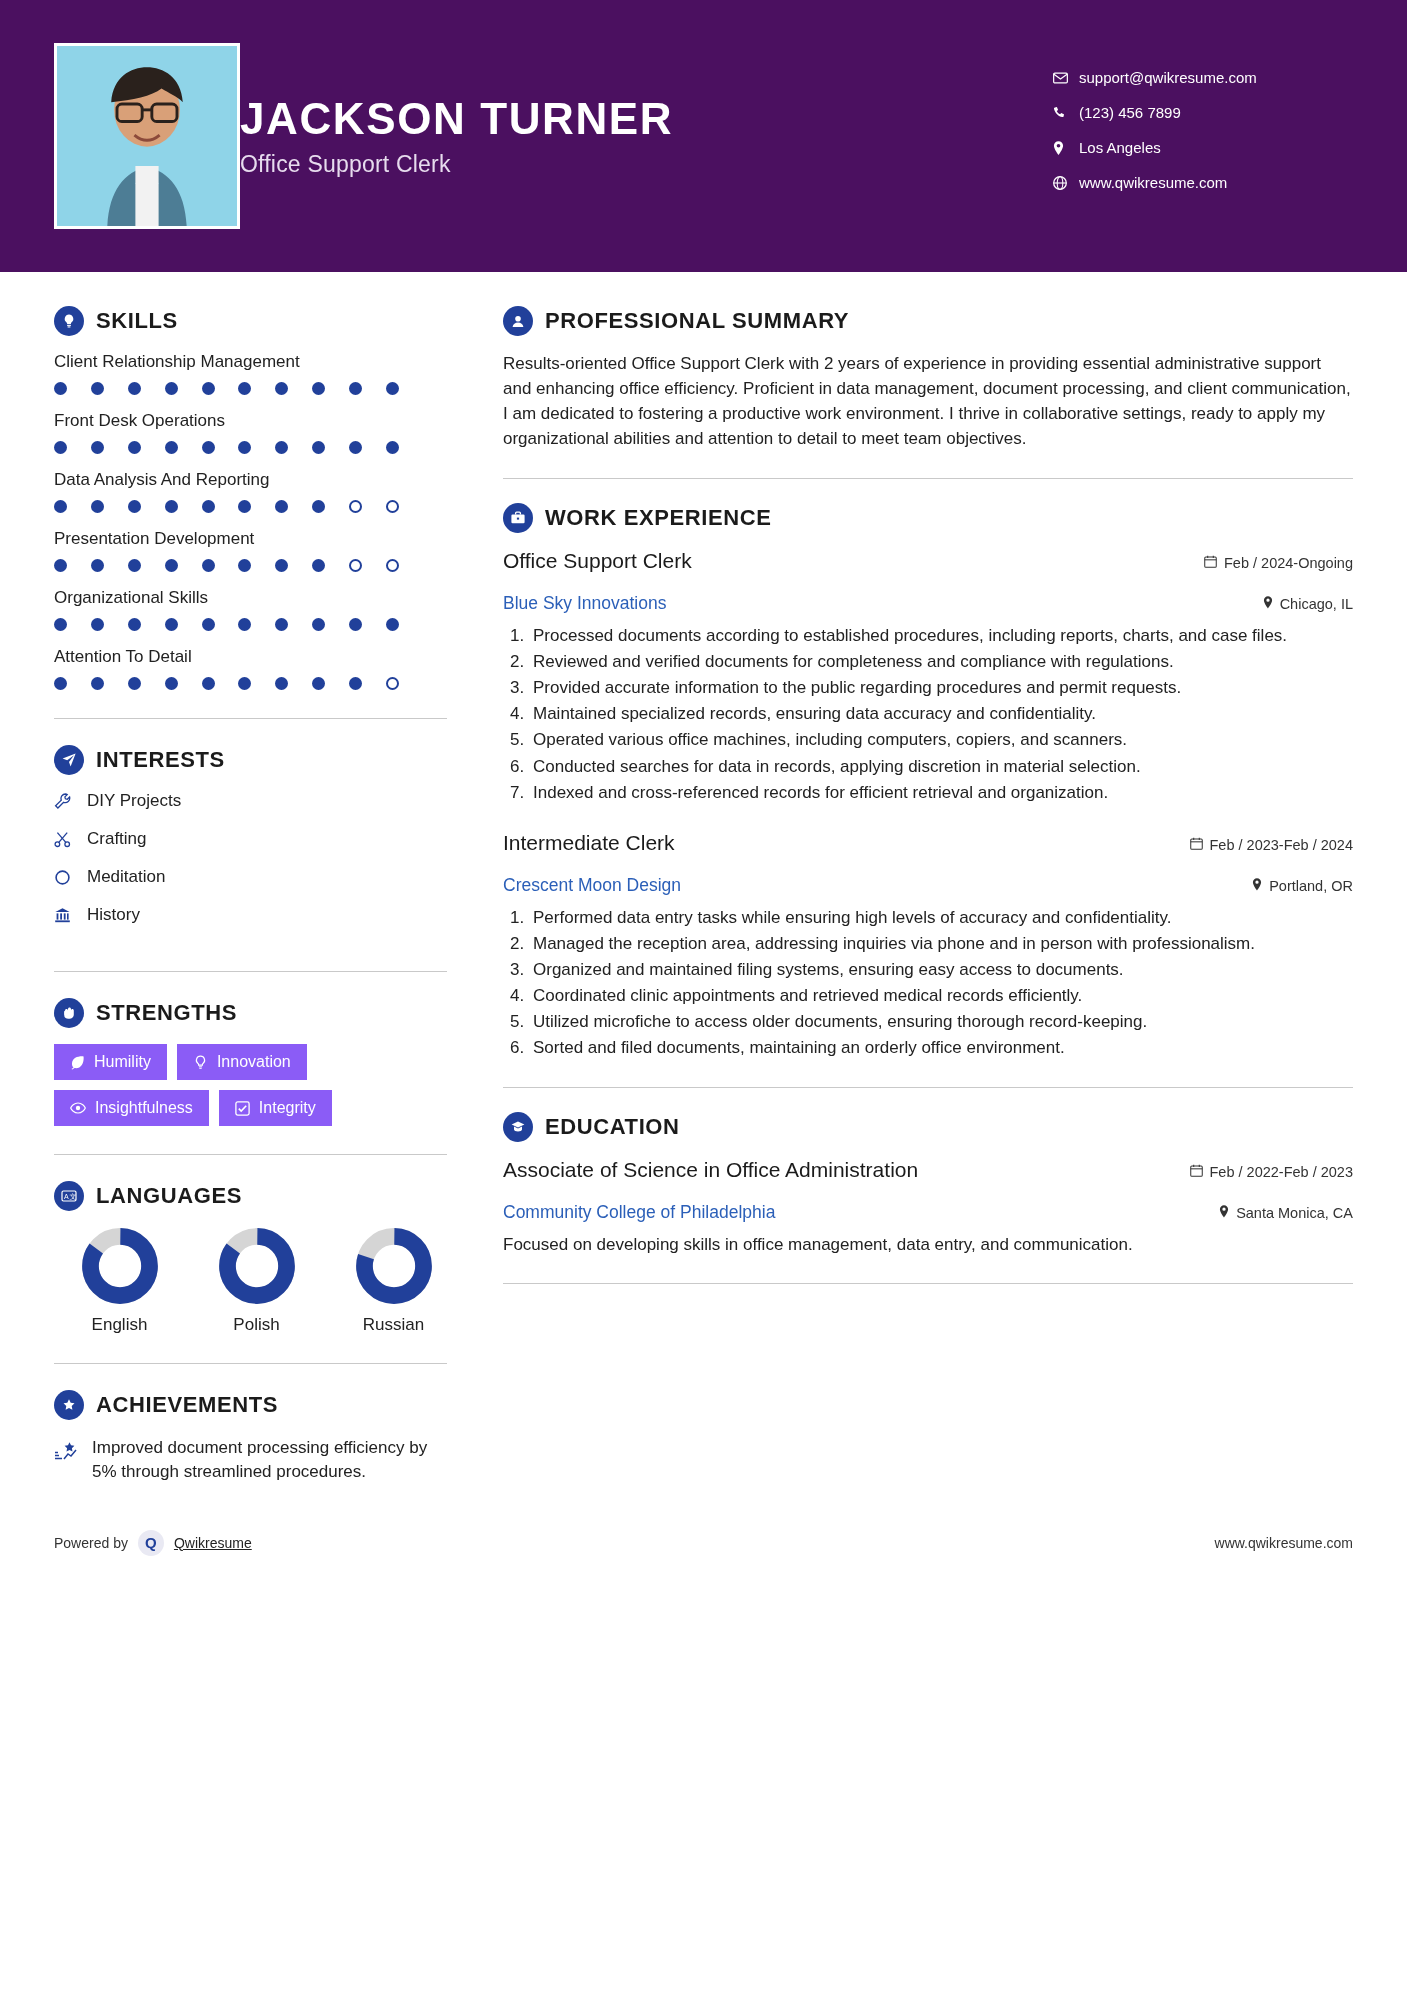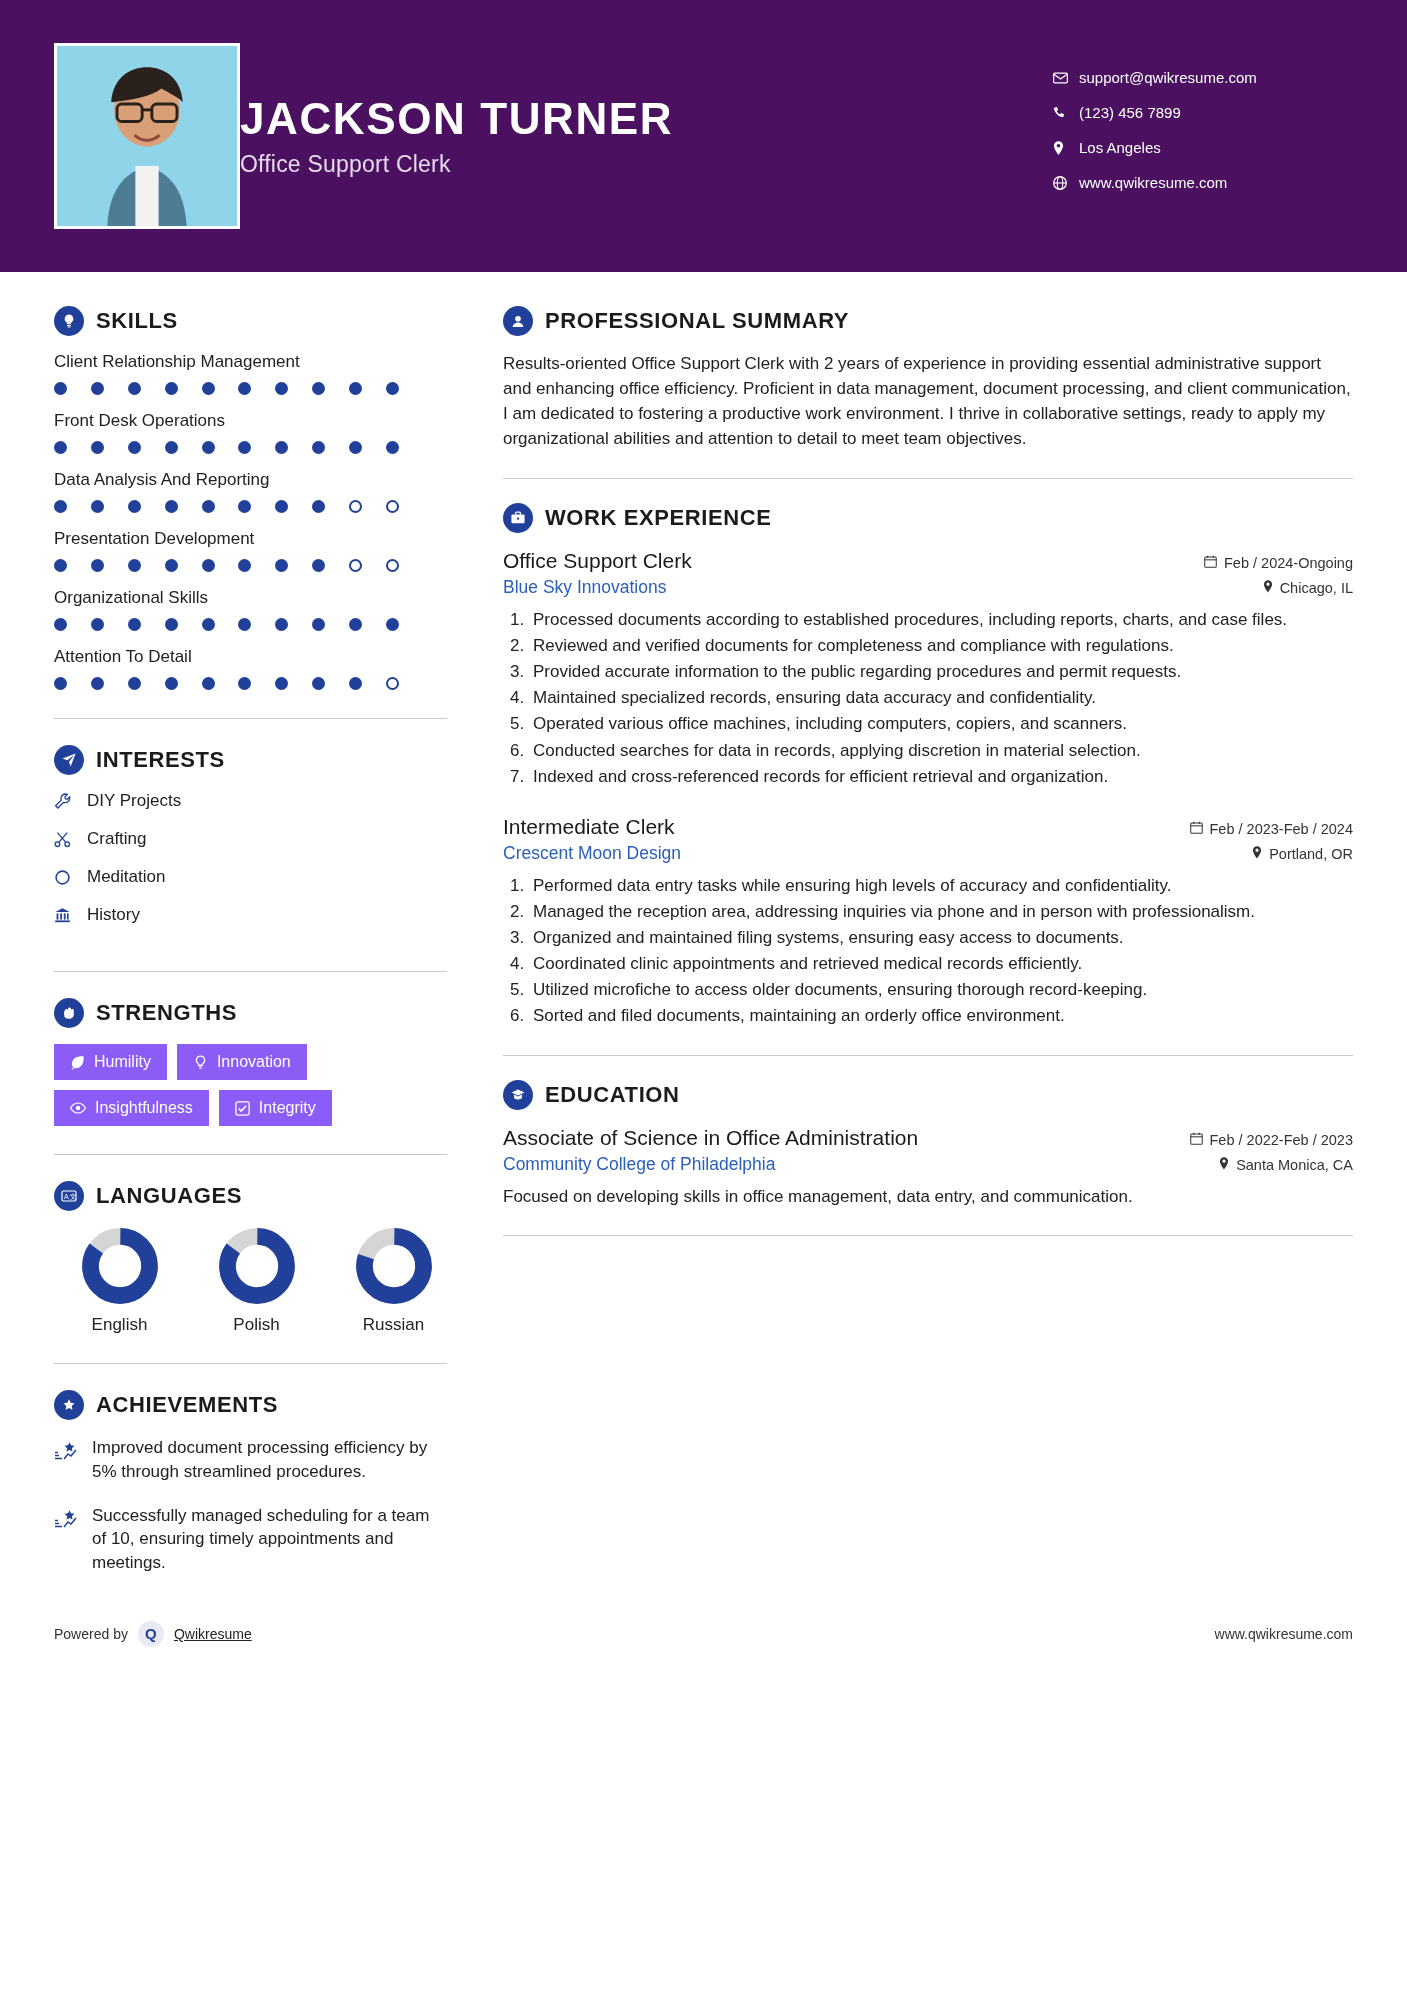--- a/index.html
+++ b/index.html
@@ -213,21 +213,21 @@
     color: #333;
     display: flex;
     align-items: center;
     gap: 7px;
     white-space: nowrap;
   }
   .job-sub {
     display: flex;
     justify-content: space-between;
     align-items: baseline;
-    margin-top: 4px;
+    margin-top: 20px;
     margin-bottom: 10px;
   }
   .company {
     font-size: 17.5px;
     color: #2b5fb8;
   }
   ol.duties {
     margin: 0 0 0 26px;
     padding: 0;
   }
@@ -601,30 +601,20 @@
         <div class="ach">
           <span class="ai">
             <svg width="24" height="22" viewBox="0 0 24 22">
                 <path d="M15.5 3.2l1.5 3.1 3.4.5-2.5 2.4.6 3.4-3-1.6-3 1.6.6-3.4L10.6 6.8l3.4-.5z" fill="#21409a"></path>
                 <path d="M1 16.5h4M1 19.5h7M1 13.5h3" stroke="#21409a" stroke-width="1.6"></path>
                 <path d="M10 20l4-5 3 2 5-6" fill="none" stroke="#21409a" stroke-width="1.5"></path>
               </svg>
           </span>
           <div class="ach-text">Improved document processing efficiency by 5% through streamlined procedures.</div>
         </div>
-        <div class="ach">
-          <span class="ai">
-            <svg width="24" height="22" viewBox="0 0 24 22">
-                <path d="M15.5 3.2l1.5 3.1 3.4.5-2.5 2.4.6 3.4-3-1.6-3 1.6.6-3.4L10.6 6.8l3.4-.5z" fill="#21409a"></path>
-                <path d="M1 16.5h4M1 19.5h7M1 13.5h3" stroke="#21409a" stroke-width="1.6"></path>
-                <path d="M10 20l4-5 3 2 5-6" fill="none" stroke="#21409a" stroke-width="1.5"></path>
-              </svg>
-          </span>
-          <div class="ach-text">Successfully managed scheduling for a team of 10, ensuring timely appointments and meetings.</div>
-        </div>
       </div>
 
     </div>
 
     <div class="right">
 
       <div class="sec-head">
         <span class="sec-ico">
           <svg width="16" height="16" viewBox="0 0 16 16">
               <circle cx="8" cy="5.8" r="2.8" fill="#fff"></circle>

